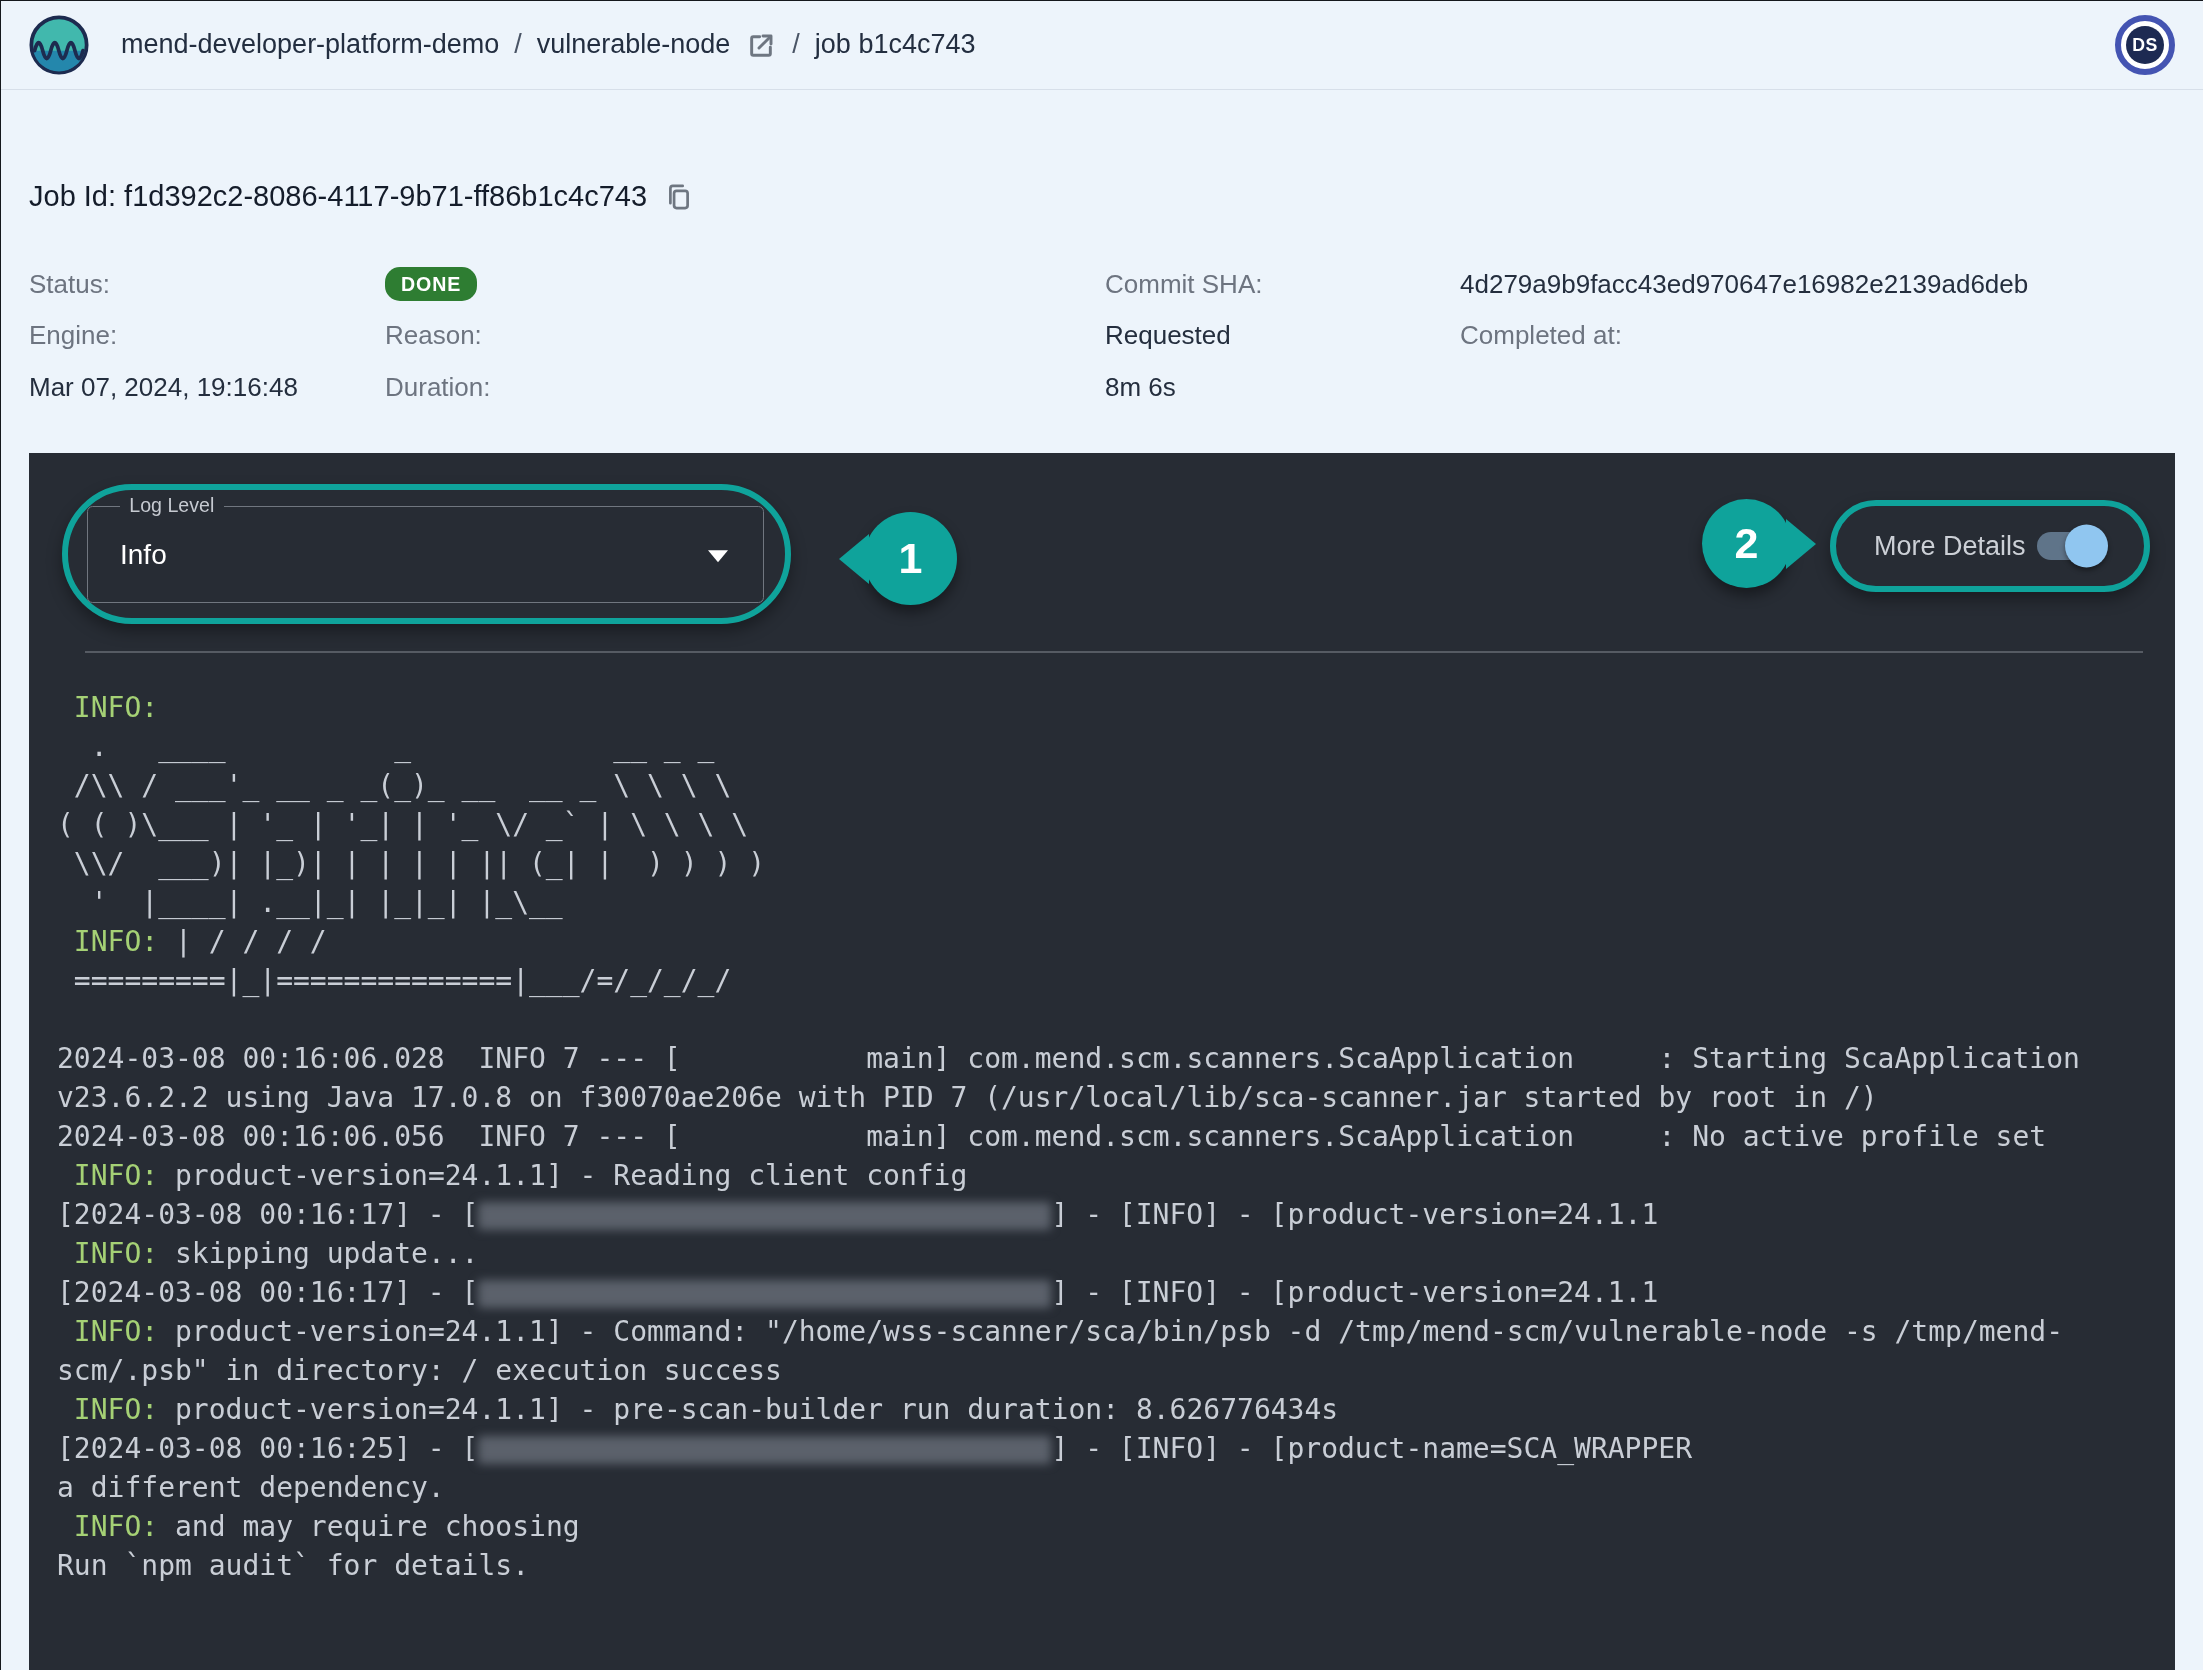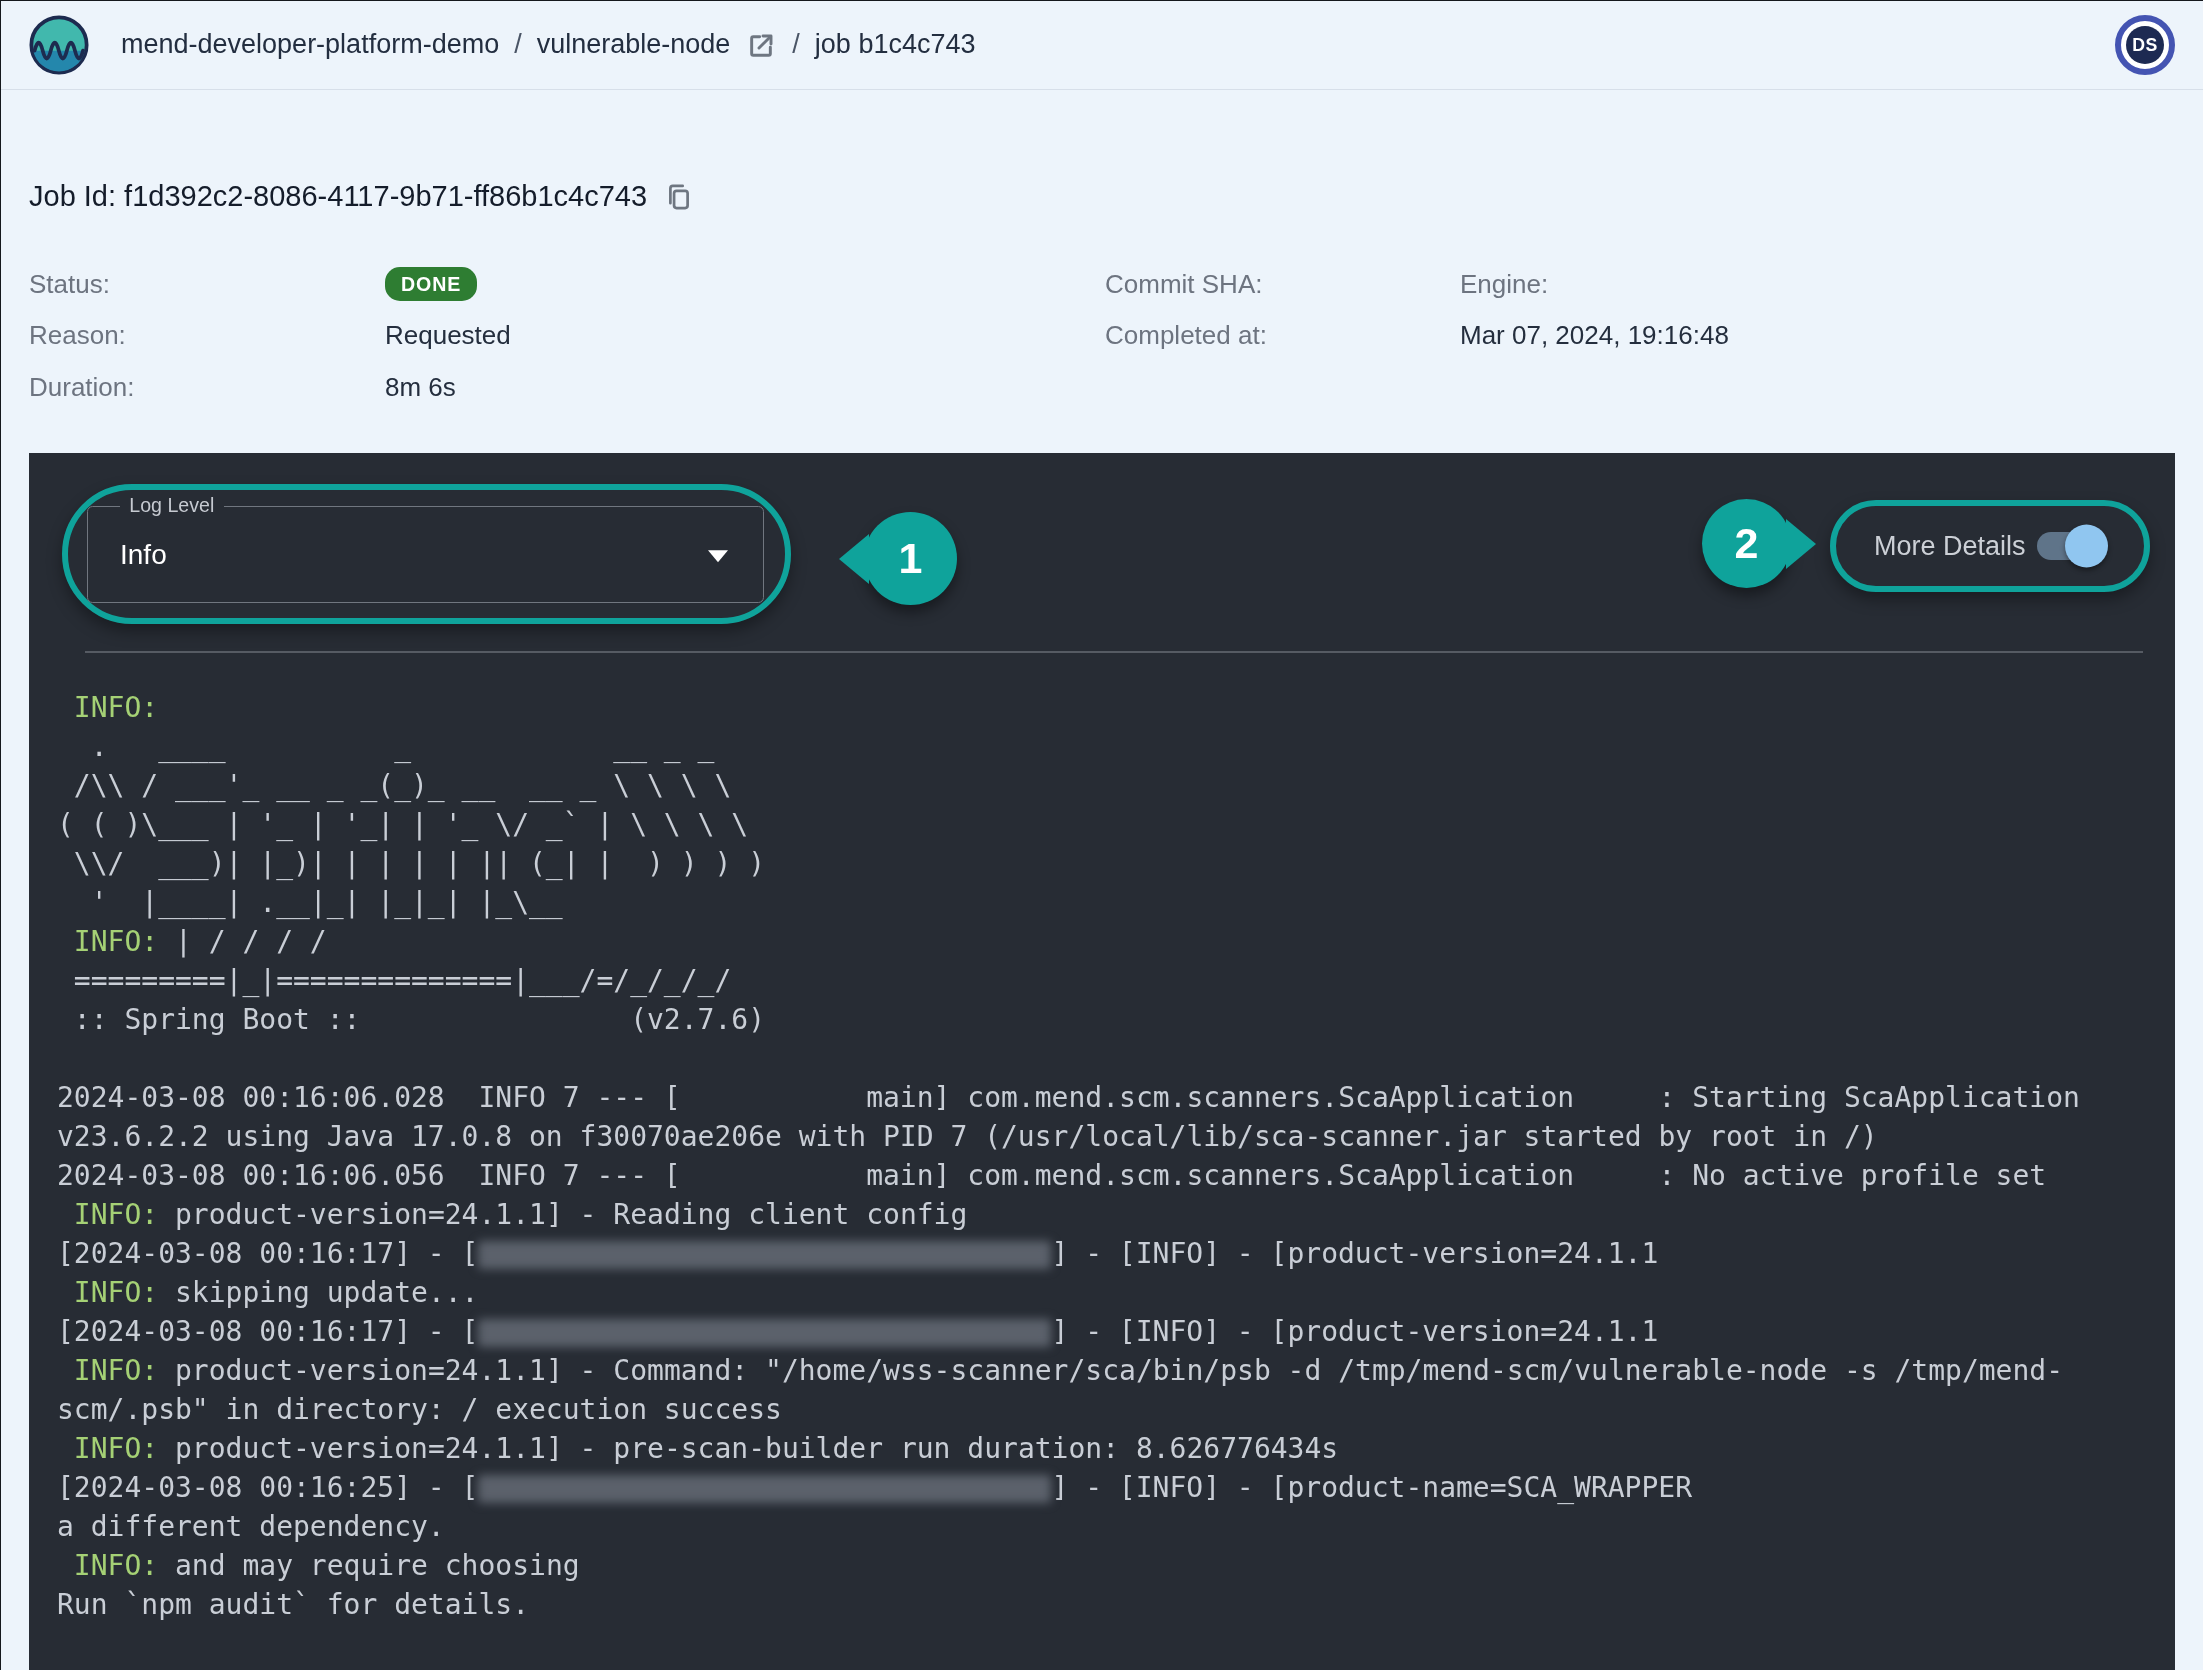--- a/index.html
+++ b/index.html
@@ -123,20 +123,21 @@
         <rect x="8" y="8" width="11" height="14" rx="2"></rect>
         <path d="M5 18V6a2 2 0 0 1 2-2h8"></path>
       </svg>
     </span>
   </div>
 
   <div class="details">
     <span class="d-label">Status:</span>
     <span class="d-value"><span class="badge">DONE</span></span>
     <span class="d-label">Commit SHA:</span>
+    <span class="d-value">4d279a9b9facc43ed970647e16982e2139ad6deb</span>
 
     <span class="d-label">Engine:</span>
     <span class="d-label">Reason:</span>
     <span class="d-value">Requested</span>
 
     <span class="d-label">Completed at:</span>
     <span class="d-value">Mar 07, 2024, 19:16:48</span>
     <span class="d-label">Duration:</span>
     <span class="d-value">8m 6s</span>
   </div>
@@ -170,21 +171,20 @@
 
     <div class="log-output">
         <div class="log-line"><span> </span><span class="log-info">INFO:</span></div>
         <div class="log-line"><span>  .   ____          _            __ _ _</span></div>
         <div class="log-line"><span> /\\ / ___'_ __ _ _(_)_ __  __ _ \ \ \ \</span></div>
         <div class="log-line"><span>( ( )\___ | '_ | '_| | '_ \/ _` | \ \ \ \</span></div>
         <div class="log-line"><span> \\/  ___)| |_)| | | | | || (_| |  ) ) ) )</span></div>
         <div class="log-line"><span>  '  |____| .__|_| |_|_| |_\__</span></div>
         <div class="log-line"><span> </span><span class="log-info">INFO:</span><span> | / / / /</span></div>
         <div class="log-line"><span> =========|_|==============|___/=/_/_/_/</span></div>
-        <div class="log-line"><span> :: Spring Boot ::                (v2.7.6)</span></div>
         <div class="log-line"> </div>
         <div class="log-line"><span>2024-03-08 00:16:06.028  INFO 7 --- [           main] com.mend.scm.scanners.ScaApplication     : Starting ScaApplication</span></div>
         <div class="log-line"><span>v23.6.2.2 using Java 17.0.8 on f30070ae206e with PID 7 (/usr/local/lib/sca-scanner.jar started by root in /)</span></div>
         <div class="log-line"><span>2024-03-08 00:16:06.056  INFO 7 --- [           main] com.mend.scm.scanners.ScaApplication     : No active profile set</span></div>
         <div class="log-line"><span> </span><span class="log-info">INFO:</span><span> product-version=24.1.1] - Reading client config</span></div>
         <div class="log-line"><span>[2024-03-08 00:16:17] - [</span><span class="log-redacted"></span><span>] - [INFO] - [product-version=24.1.1</span></div>
         <div class="log-line"><span> </span><span class="log-info">INFO:</span><span> skipping update...</span></div>
         <div class="log-line"><span>[2024-03-08 00:16:17] - [</span><span class="log-redacted"></span><span>] - [INFO] - [product-version=24.1.1</span></div>
         <div class="log-line"><span> </span><span class="log-info">INFO:</span><span> product-version=24.1.1] - Command: "/home/wss-scanner/sca/bin/psb -d /tmp/mend-scm/vulnerable-node -s /tmp/mend-</span></div>
         <div class="log-line"><span>scm/.psb" in directory: / execution success</span></div>

